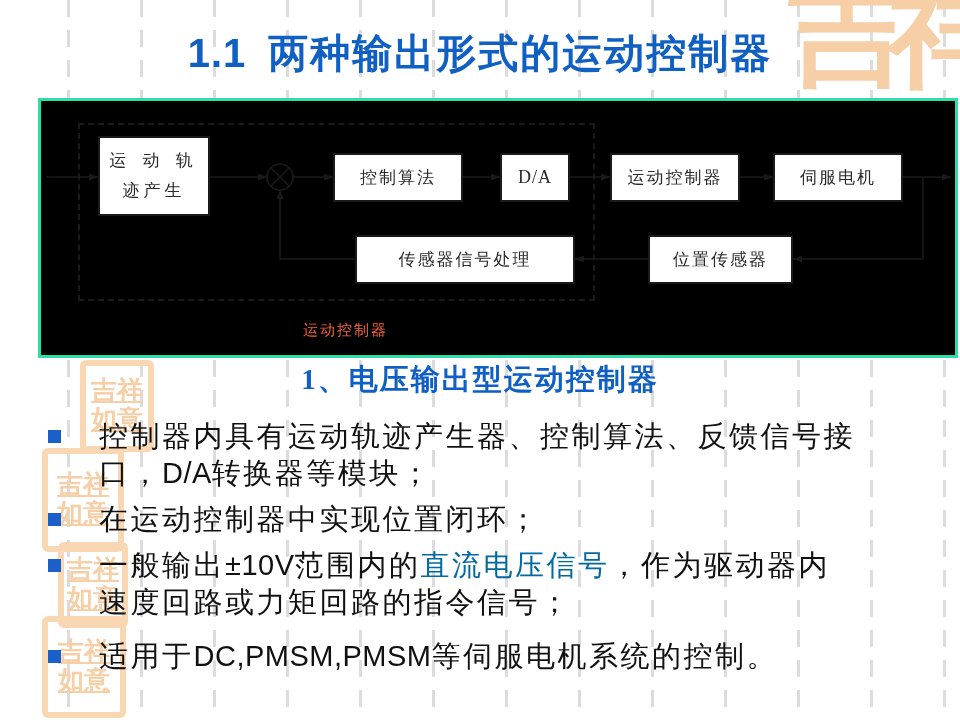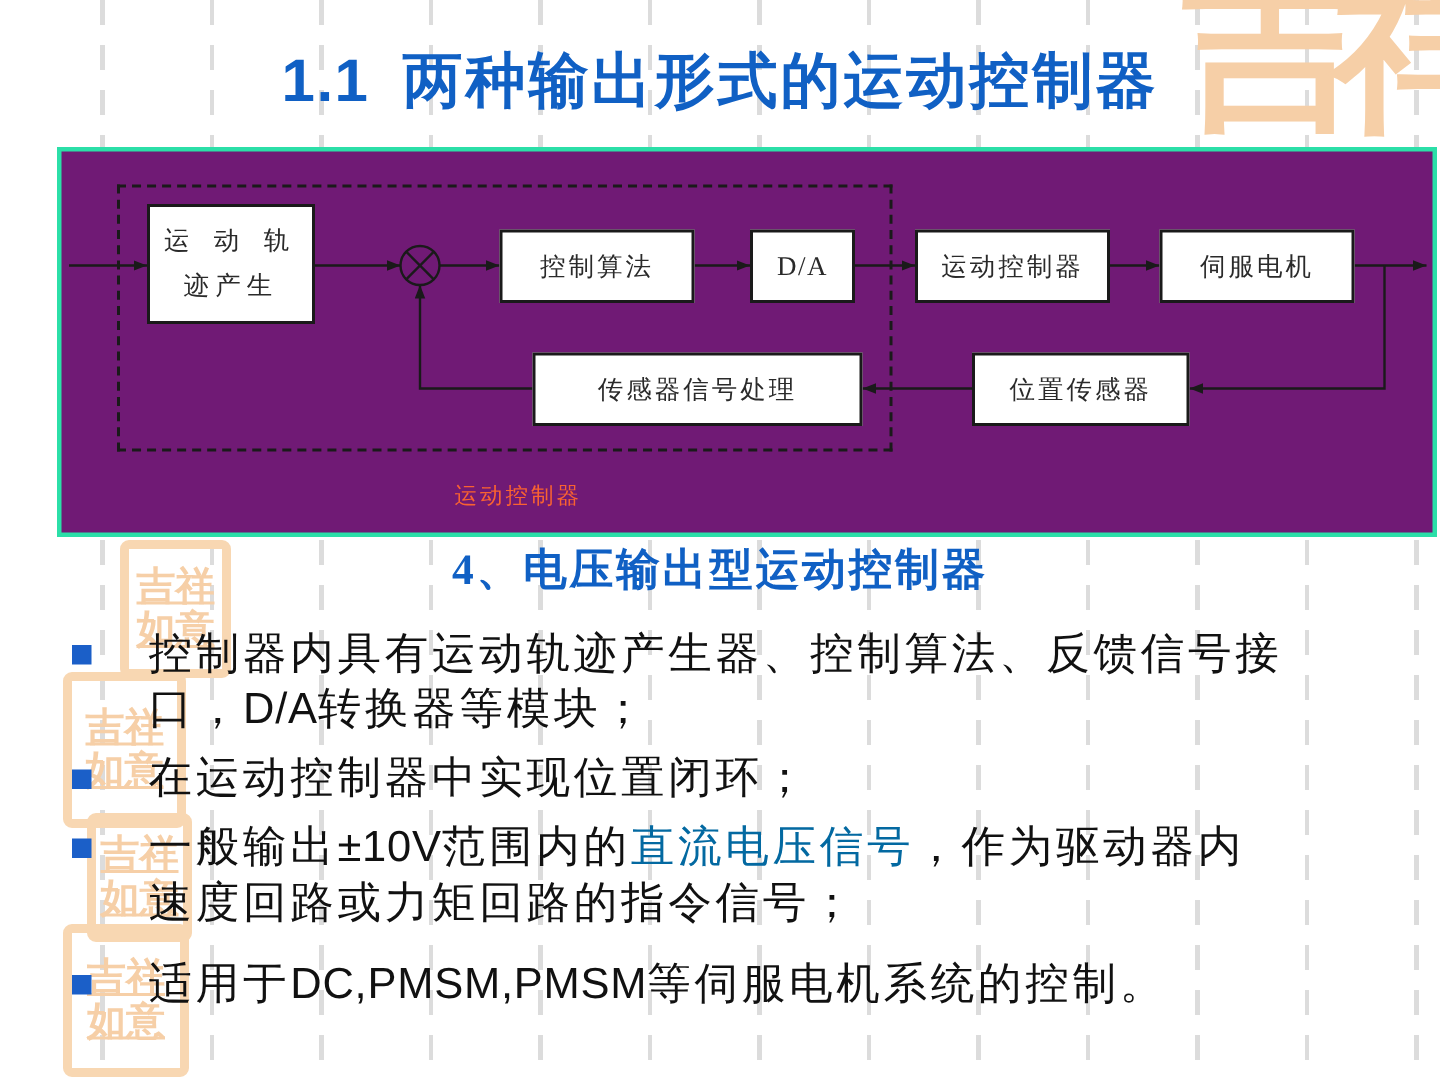--- a/index.html
+++ b/index.html
@@ -31,21 +31,21 @@
     color:#1060c4;font-weight:bold;font-size:40px;letter-spacing:2px;white-space:nowrap;
   }
   .slide-title .num{font-family:"Liberation Sans","DejaVu Sans",sans-serif;margin-right:22px;letter-spacing:1px;margin-top:40px;}
   .section-heading{
     top:360px;left:0;width:960px;text-align:center;z-index:2;
     color:#1060c4;font-weight:bold;font-size:29px;letter-spacing:2px;white-space:nowrap;
   }
   
   .panel{
     left:38px;top:98px;width:920px;height:260px;box-sizing:border-box;
-    background:#701a75;border:3px solid #2bdfa8;z-index:1;
+    background:#000000;border:3px solid #2bdfa8;z-index:1;
   }
   .panel .inner{position:absolute;left:0;top:0;width:914px;height:254px;}
   .dashed-rect{
     position:absolute;left:37px;top:22px;width:517px;height:178px;
     border:2px dashed #1a1a1a;box-sizing:border-box;
   }
   .dbox{
     position:absolute;box-sizing:border-box;border:2px solid #1a1a1a;background:#fff;
     display:flex;align-items:center;justify-content:center;
     color:#2a2a2a;font-size:17px;letter-spacing:2px;text-align:center;white-space:nowrap;
@@ -145,21 +145,21 @@
     </div>
 
     <div class="dbox" style="left:607px;top:134px;width:145px;height:49px;">
       <span>位置传感器</span>
     </div>
 
     <div class="diagram-caption">运动控制器</div>
   </div>
 </div>
 
-<div class="abs section-heading">4、电压输出型运动控制器</div>
+<div class="abs section-heading">1、电压输出型运动控制器</div>
 
 <div class="abs bullets">
 
   <div class="bullet mb9">
     <div class="marker"></div>
     <div>
       <div class="b-text">控制器内具有运动轨迹产生器、控制算法、反馈信号接</div>
       <div class="b-text"><span>口，</span><span class="latin">D/A</span><span>转换器等模块；</span></div>
     </div>
   </div>

